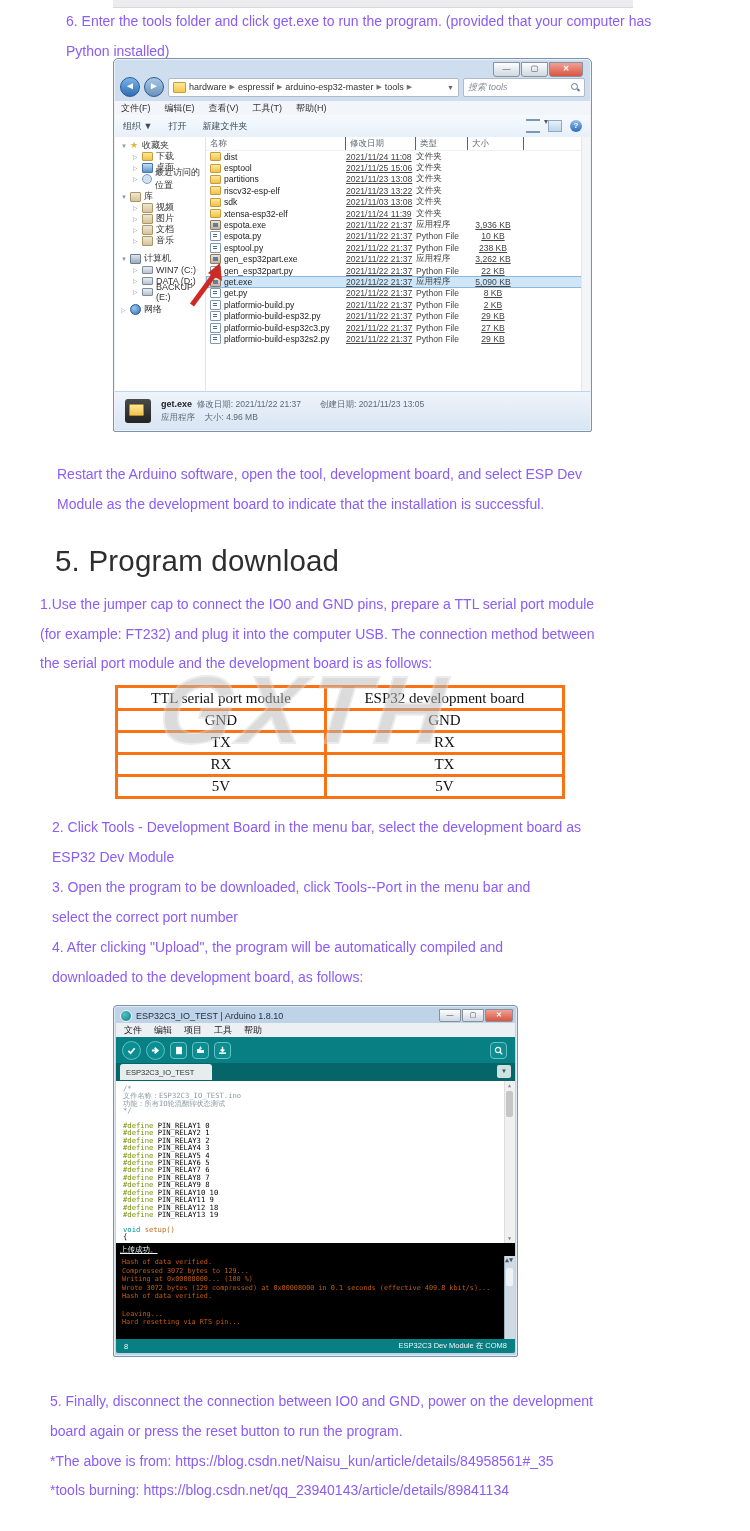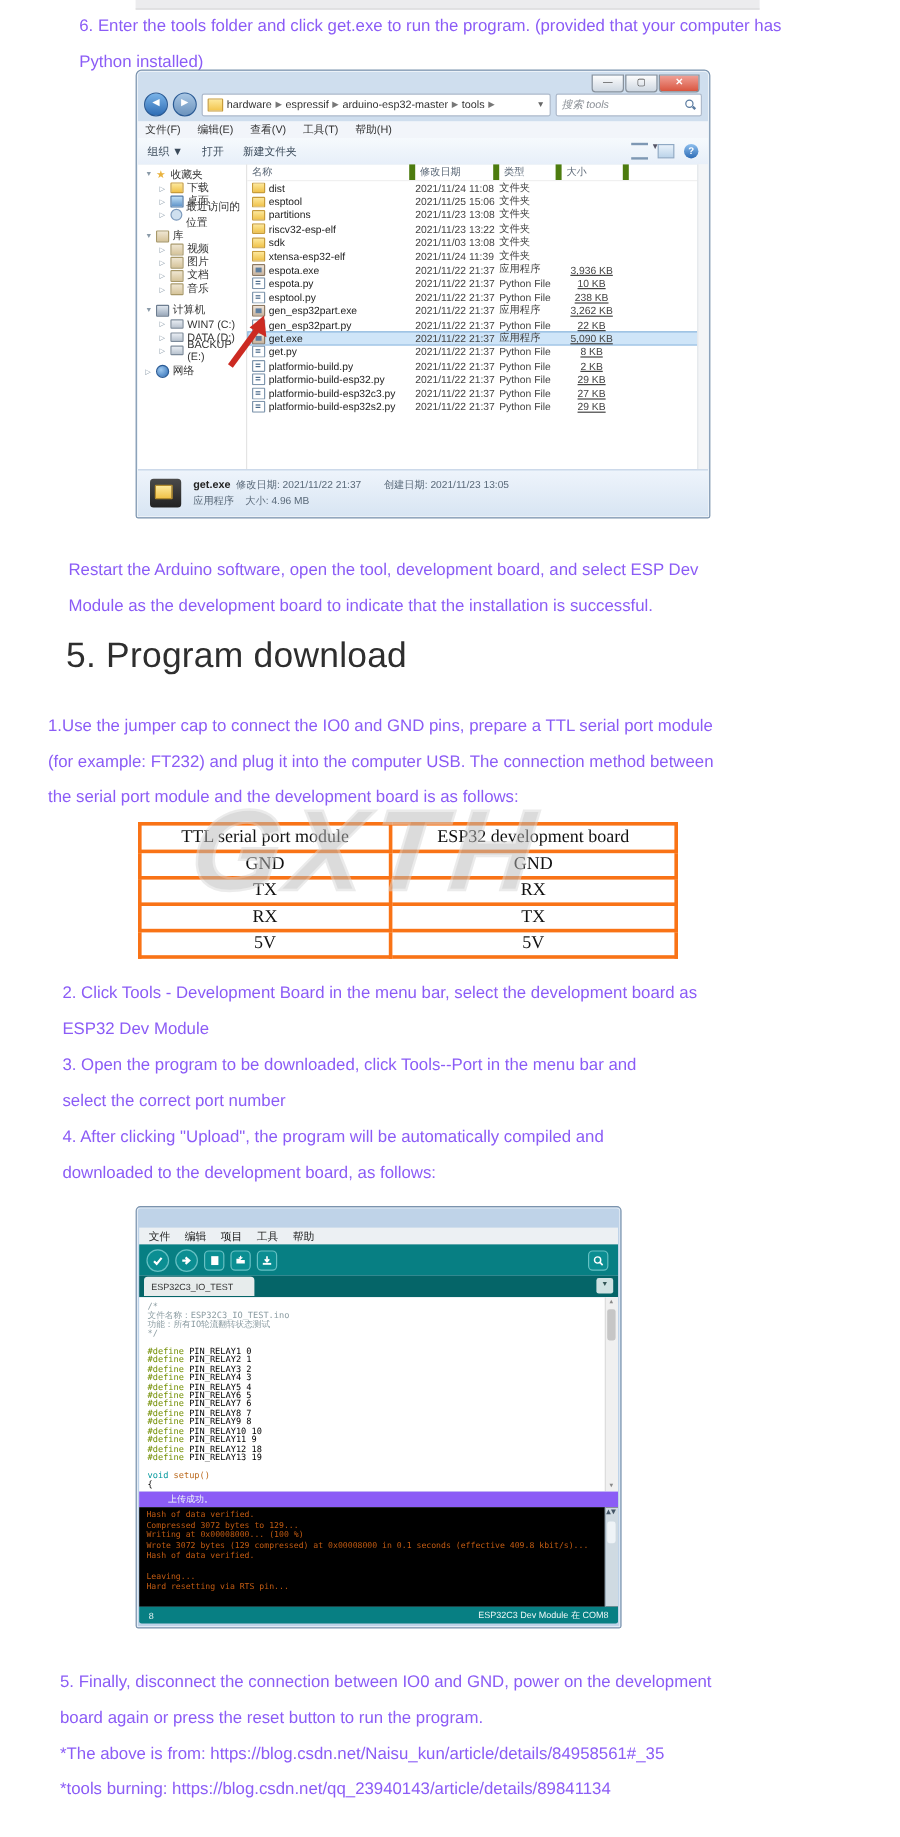--- a/index.html
+++ b/index.html
@@ -41,26 +41,26 @@
   .mini.star{background:none;color:#e9b23d;font-size:9px;line-height:8px;width:9px;height:9px;}
   .mini.folder{background:linear-gradient(#fde89a,#f0c24a);border:1px solid #c79c3a;height:7px;}
   .mini.desktop{background:linear-gradient(#bfe0f7,#5f93c9);border:1px solid #4a76a5;}
   .mini.recent{background:#cfe0ef;border:1px solid #7e9bbd;border-radius:50%;width:8px;height:8px;}
   .mini.lib{background:linear-gradient(#efe6d2,#d6c49a);border:1px solid #a89868;}
   .mini.computer{background:linear-gradient(#dfe6ee,#9aa9bb);border:1px solid #6d7d90;}
   .mini.drive{background:linear-gradient(#e8edf3,#b9c3cf);border:1px solid #7c8a9a;height:6px;}
   .mini.net{background:radial-gradient(circle at 35% 35%,#9cc7ee,#2f6db5);border:1px solid #2a5a94;border-radius:50%;width:9px;height:9px;}
   .filearea{flex:1;position:relative;}
   .colhead{display:flex;height:13px;border-bottom:1px solid #f0f0f0;color:#5b6877;align-items:center;font-size:8.5px;}
-  .colhead>div{border-right:5px solid #4d7c0f;height:100%;display:flex;align-items:center;padding-left:4px;box-sizing:border-box;}
+  .colhead>div{border-right:1px solid #4d7c0f;height:100%;display:flex;align-items:center;padding-left:4px;box-sizing:border-box;}
   .rows{}
   .frow{height:11.4px;display:flex;align-items:center;font-size:8.6px;color:#222;}
   .frow.sel{background:#cfe5f8;box-shadow:inset 0 0 0 1px #8db8dd;}
   .c-name{width:140px;display:flex;align-items:center;gap:3px;padding-left:4px;overflow:hidden;white-space:nowrap;box-sizing:border-box;}
-  .c-date{width:70px;color:#444;white-space:nowrap;}
+  .c-date{width:70px;color:#444;white-space:nowrap;text-decoration:underline;}
   .c-type{width:52px;color:#444;white-space:nowrap;}
   .c-size{width:56px;text-align:center;padding-right:6px;color:#444;white-space:nowrap;box-sizing:border-box;text-decoration:underline;}
   .fic{width:9px;height:8px;flex:0 0 auto;border-radius:1px;}
   .fic.folder{background:linear-gradient(#fde89a,#f0c24a);border:1px solid #c79c3a;height:7px;}
   .fic.exe{background:linear-gradient(#efe3d8,#c8b49e);border:1px solid #8d7a64;position:relative;}
   .fic.exe::after{content:"";position:absolute;left:2px;top:2px;right:2px;bottom:2px;background:#5f7f9f;}
   .fic.py{background:#fff;border:1px solid #7f96ad;position:relative;}
   .fic.py::after{content:"";position:absolute;left:2px;top:2px;width:4px;height:1px;background:#4a6a8a;box-shadow:0 2px 0 #4a6a8a;}
   .vscroll{position:absolute;right:0;top:0;width:8px;height:100%;background:#f3f5f7;border-left:1px solid #e3e6ea;}
   .statuspanel{left:1px;top:332px;right:1px;height:38px;background:linear-gradient(#eef4fb,#d8e5f3);border-top:1px solid #c4d3e4;position:absolute;display:flex;align-items:center;padding:0 10px;gap:10px;border-radius:0 0 3px 3px;}
@@ -93,21 +93,21 @@
   .tab{width:92px;height:16px;background:#e7ecec;border-radius:3px 3px 0 0;font-size:7.5px;color:#333;display:flex;align-items:center;padding-left:6px;box-sizing:border-box;}
   .tabmenu{margin-left:auto;margin-right:4px;width:14px;height:13px;background:#cfe2e2;border-radius:2px;font-size:6px;color:#355;text-align:center;line-height:12px;margin-bottom:2px;}
   .ide-code{left:2px;top:75px;right:2px;height:162px;background:#fff;position:absolute;font-family:"DejaVu Sans Mono",monospace;font-size:7.2px;line-height:7.4px;color:#000;padding:4px 0 0 7px;box-sizing:border-box;overflow:hidden;}
   .ide-code .cmt{color:#8a9ba1;}
   .ide-code .kw{color:#728E00;}
   .ide-code .tkw{color:#00979C;}
   .ide-code .fn{color:#bb6a1e;}
   .code-scroll{position:absolute;right:0;top:0;width:10px;height:100%;background:#f0f0f0;border-left:1px solid #ddd;}
   .code-scroll .thumb{position:absolute;top:10px;left:1px;width:7px;height:26px;background:#c6c6c6;border-radius:2px;}
   .code-scroll .ar{position:absolute;left:0;width:9px;height:9px;font-size:5px;color:#888;text-align:center;line-height:9px;}
-  .ide-msg{left:2px;top:237px;right:2px;height:13px;background:#8b5cf6;position:absolute;color:#eef7f7;font-size:7.5px;display:flex;align-items:center;padding-left:24px;}
+  .ide-msg{left:2px;top:237px;right:2px;height:13px;background:#000000;position:absolute;color:#eef7f7;font-size:7.5px;display:flex;align-items:center;padding-left:4px;text-decoration:underline;}
   .ide-console{left:2px;top:250px;right:2px;height:83px;background:#000;position:absolute;font-family:"DejaVu Sans Mono",monospace;font-size:6.8px;line-height:8.6px;color:#c25b12;padding:2px 14px 0 6px;box-sizing:border-box;overflow:hidden;}
   .con-scroll{position:absolute;right:0;top:0;width:10px;height:100%;background:#cfdae2;border-left:1px solid #9fb0bd;}
   .con-scroll .thumb{position:absolute;top:12px;left:1px;width:7px;height:18px;background:#eef3f7;border-radius:2px;}
   .ide-status{left:2px;top:333px;right:2px;height:14px;background:#077f83;position:absolute;color:#eef7f7;font-size:7.5px;display:flex;align-items:center;padding:0 8px;border-radius:0 0 2px 2px;}
   .ide-status .rt{margin-left:auto;}
 </style>
 </head>
 <body>
 
 <div class="abs top-strip"></div>
@@ -415,21 +415,21 @@
     <div class="statustext">
       <div><b>get.exe</b>&nbsp;&nbsp;<span style="white-space:pre;">修改日期: 2021/11/22 21:37        创建日期: 2021/11/23 13:05</span></div>
       <div><span>应用程序</span>&nbsp;&nbsp;&nbsp;&nbsp;<span>大小: 4.96 MB</span></div>
     </div>
   </div>
 </div>
 
 <div class="abs doc-text" style="left:57px;top:459px;width:650px;">Restart the Arduino software, open the tool, development board, and select ESP Dev
 Module as the development board to indicate that the installation is successful.</div>
 
-<div class="abs h2" style="left:55px;top:530px;">5. Program download</div>
+<div class="abs h2" style="left:55px;top:544px;">5. Program download</div>
 
 <div class="abs doc-text" style="left:40px;top:590px;width:675px;line-height:29.5px;"> 1.Use the jumper cap to connect the IO0 and GND pins, prepare a TTL serial port module
 (for example: FT232) and plug it into the computer USB. The connection method between
 the serial port module and the development board is as follows:</div>
 
 <div class="abs wiring-wrap">
   <table class="wiring">
       <tbody id="wiring-body">
         <tr class="hdr">
           <th>TTL serial port module</th>
@@ -457,20 +457,29 @@
 <div class="abs watermark">GXTH</div>
 
 <div class="abs doc-text" style="left:52px;top:812px;width:660px;">2. Click Tools - Development Board in the menu bar, select the development board as
 ESP32 Dev Module</div>
 <div class="abs doc-text" style="left:52px;top:872px;width:660px;">3. Open the program to be downloaded, click Tools--Port in the menu bar and
 select the correct port number</div>
 <div class="abs doc-text" style="left:52px;top:932px;width:660px;">4. After clicking "Upload", the program will be automatically compiled and
 downloaded to the development board, as follows:</div>
 
 <div class="abs ide">
+  <div class="ide-title">
+    <span class="ide-dot"></span>
+    <span>ESP32C3_IO_TEST | Arduino 1.8.10</span>
+    <span class="ide-controls">
+      <span class="ibtn">—</span>
+      <span class="ibtn">▢</span>
+      <span class="ibtn close">✕</span>
+    </span>
+  </div>
   <div class="ide-menu" id="ide-menu">
       <span>文件</span>
       <span>编辑</span>
       <span>项目</span>
       <span>工具</span>
       <span>帮助</span>
     </div>
   <div class="ide-toolbar">
     <span class="tbtn">
         <svg width="9" height="9" viewBox="0 0 10 10">

